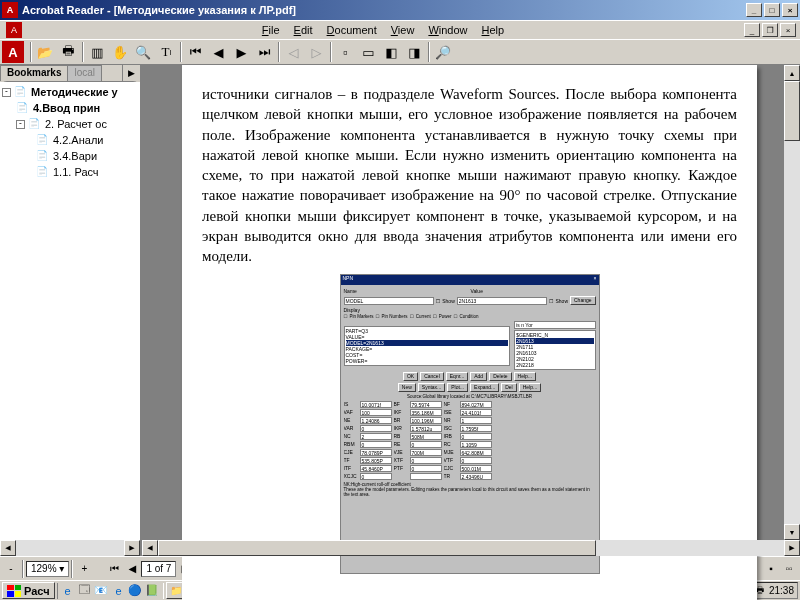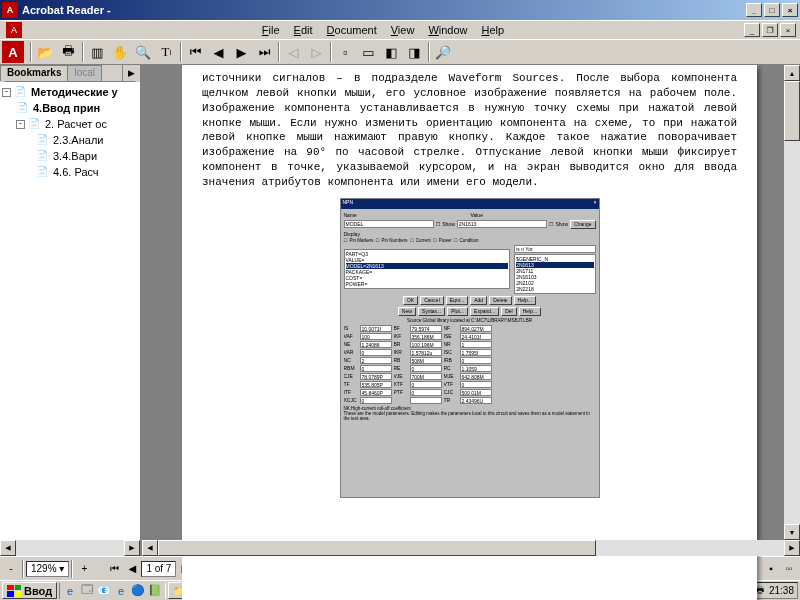--- a/index.html
+++ b/index.html
@@ -28,21 +28,21 @@
 .tree-icon { width:14px; height:12px; margin-right:3px; font-size:10px; }
 .tree-bold { font-weight:bold; }
 .tree-row.ind1 { padding-left:14px; }
 .tree-row.ind2 { padding-left:34px; }
 .content { flex:1; background:#808080; display:flex; flex-direction:column; position:relative; }
 .vscroll { position:absolute; right:0; top:0; bottom:16px; width:16px; background:#d4d0c8; }
 .hscroll { position:absolute; left:0; right:0; bottom:0; height:16px; background:#d4d0c8; }
 .scrbtn { width:16px; height:16px; background:#d4d0c8; border:1px solid #fff; border-right-color:#404040; border-bottom-color:#404040; font-size:7px; display:flex; align-items:center; justify-content:center; }
 .scrtrack { background:#e0e0e0; }
 .page { position:absolute; left:40px; top:0; width:575px; height:540px; background:#fff; box-shadow:3px 3px 4px rgba(0,0,0,0.4); padding:6px 20px; }
-.doctext { font-size:11px; line-height:1.35; font-family:Liberation Mono, monospace; text-align:justify; }
+.doctext { font-size:15px; line-height:1.35; font-family:Liberation Serif, serif; text-align:justify;margin-top:13px; }
 .embed-img { margin:8px auto 0; width:260px; height:300px; background:#c0c0c0; border:1px solid #808080; font-size:5px; position:relative; }
 .embed-title { height:10px; background:#0a246a; color:#fff; padding:0 2px; display:flex; }
 .embed-title span:last-child{margin-left:auto;}
 .embed-body { padding:3px; }
 .embed-row { display:flex; gap:2px; margin-bottom:2px; align-items:center; }
 .embed-field { background:#fff; border:1px solid #808080; height:8px; flex:1; padding:0 1px; }
 .embed-btn { background:#c0c0c0; border:1px solid #fff; border-right-color:#404040; border-bottom-color:#404040; padding:0 3px; height:9px; }
 .embed-list { background:#fff; border:1px solid #808080; height:40px; width:100%; font-size:5px; padding:1px; }
 .embed-hl { background:#0a246a; color:#fff; }
 .embed-grid { display:grid; grid-template-columns:14px 32px 14px 32px 14px 32px; gap:1px 2px; font-size:5px; }
@@ -65,20 +65,21 @@
 .hscroll-inner{display:flex;height:100%;}
 .sidebar .hscroll{position:static;}
 </style>
 </head>
 <body>
 
 <div class="titlebar">
   <div class="tb-icon">A</div>
   <span>Acrobat Reader</span>
   <span>&nbsp;-&nbsp;</span>
+  <span>[Методические указания к ЛР.pdf]</span>
   <div class="tb-right">
     <div class="winbtn">_</div>
     <div class="winbtn">□</div>
     <div class="winbtn">×</div>
   </div>
 </div>
 
 <div class="menubar" style="position:relative;">
   <div class="mdi-left" style="font-size:9px;color:#fff;display:flex;align-items:center;justify-content:center;">A</div>
   <span class="menuitem"><u>F</u>ile</span>
@@ -138,29 +139,29 @@
         <span class="tree-icon">📄</span>
         <span class="tree-bold">4.Ввод прин</span>
       </div>
       <div class="tree-row ind1">
         <span class="tree-exp">-</span>
         <span class="tree-icon">📄</span>
         <span>2. Расчет ос</span>
       </div>
       <div class="tree-row ind2">
         <span class="tree-icon">📄</span>
-        <span>2.3.Анали</span>
+        <span>4.2.Анали</span>
       </div>
       <div class="tree-row ind2">
         <span class="tree-icon">📄</span>
         <span>3.4.Вари</span>
       </div>
       <div class="tree-row ind2">
         <span class="tree-icon">📄</span>
-        <span>4.6. Расч</span>
+        <span>1.1. Расч</span>
       </div>
     </div>
     <div class="hscroll">
       <div class="hscroll-inner">
         <div class="scrbtn">◀</div>
           <div class="scrtrack" style="flex:1"></div>
           <div class="scrbtn">▶</div>
       </div>
     </div>
   </div>
@@ -345,21 +346,21 @@
 </div>
 
 <div class="taskbar">
   <div class="startbtn">
     <div class="winflag">
         <div></div>
         <div></div>
         <div></div>
         <div></div>
       </div>
-    <span>Ввод</span>
+    <span>Расч</span>
   </div>
   <div class="ql">
     <div class="ql-ico" style="color:#06c;">e</div>
     <div class="ql-ico">🗔</div>
     <div class="ql-ico">📧</div>
     <div class="ql-ico" style="color:#06c;">e</div>
     <div class="ql-ico">🔵</div>
     <div class="ql-ico">📗</div>
   </div>
   <div id="tasks" style="display:flex;gap:2px;flex:1;overflow:hidden;">

